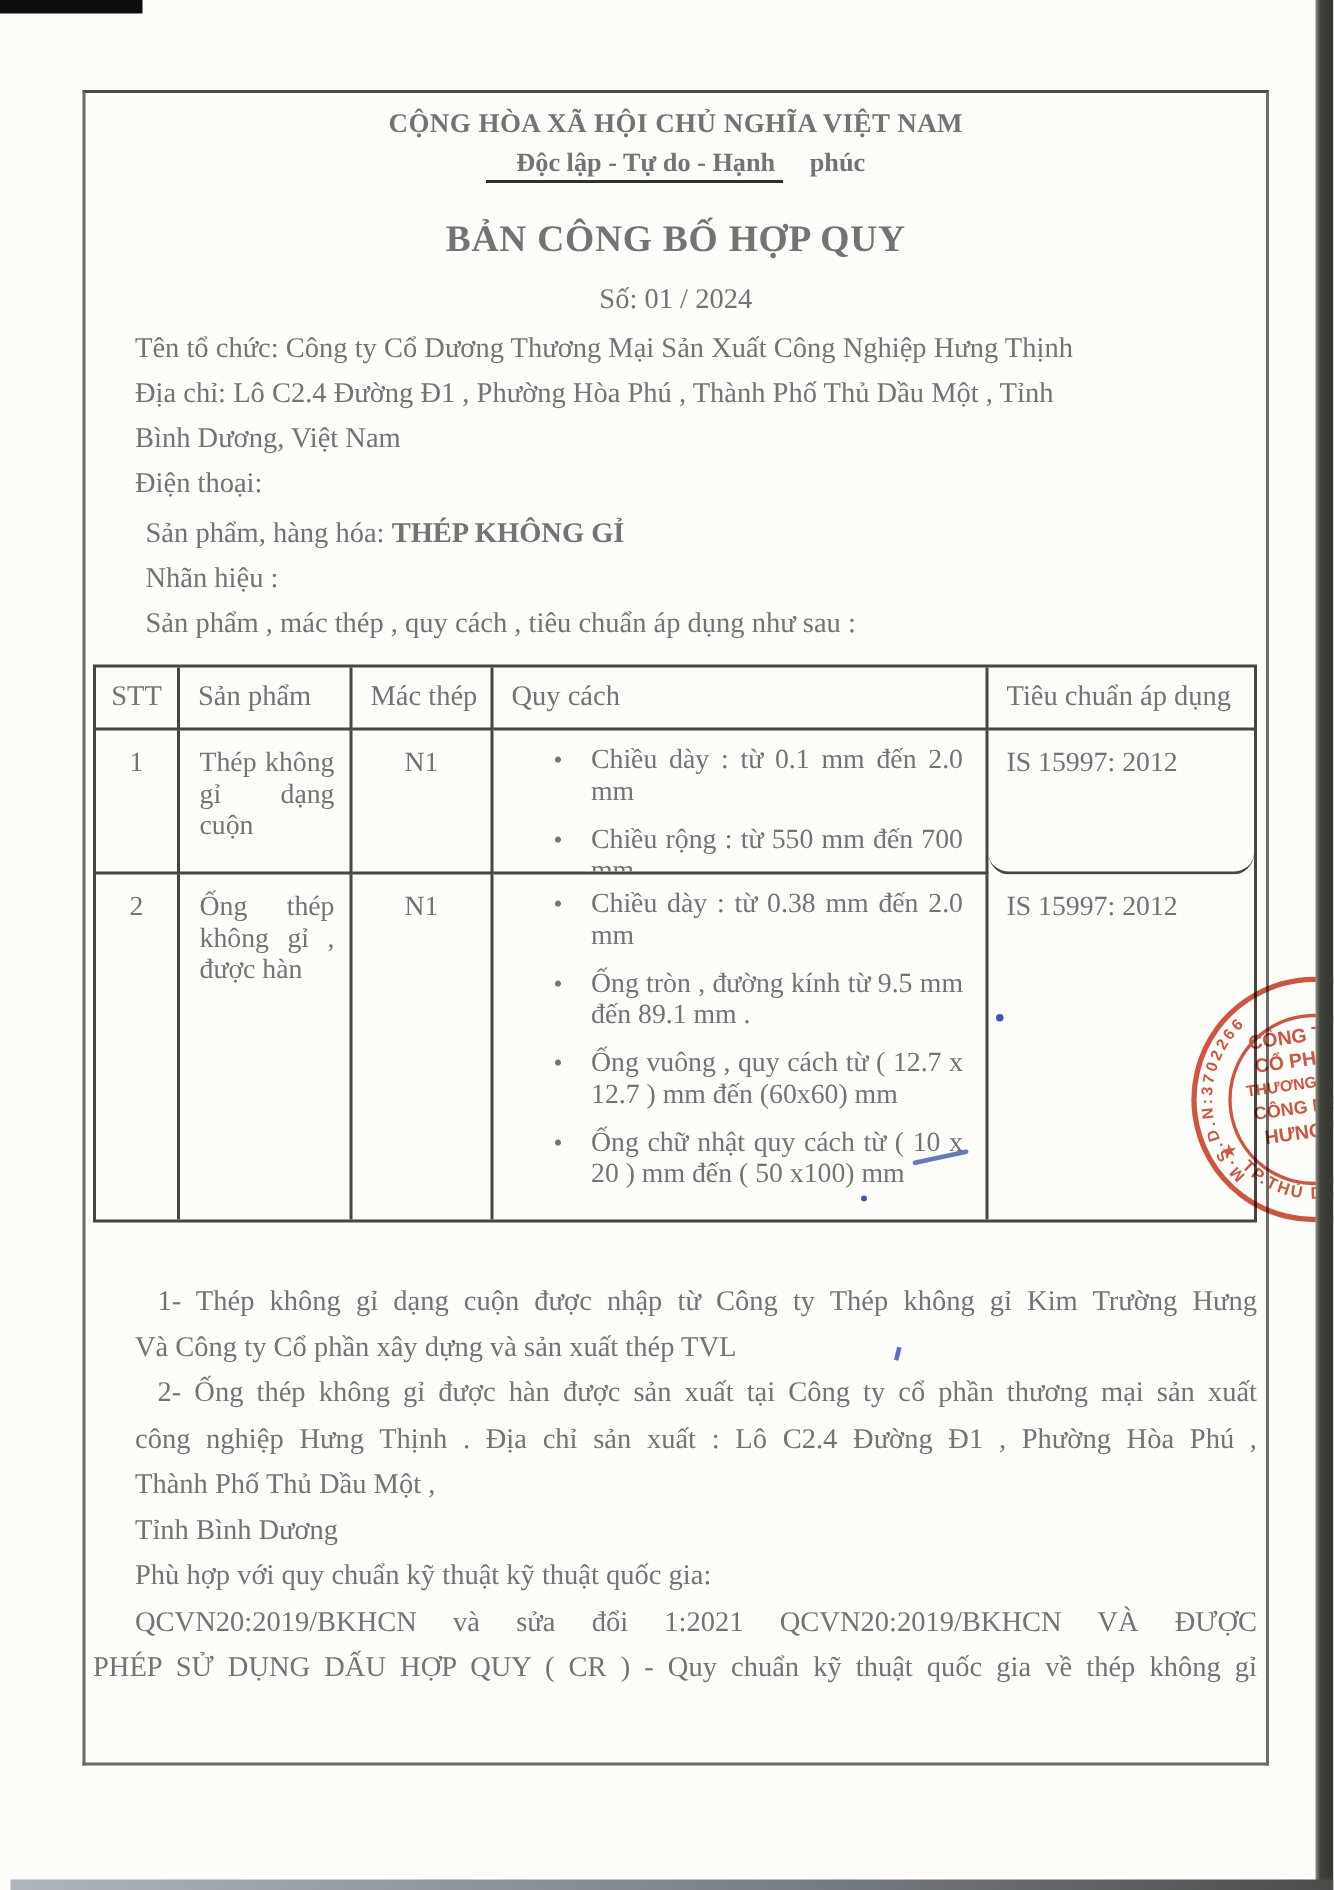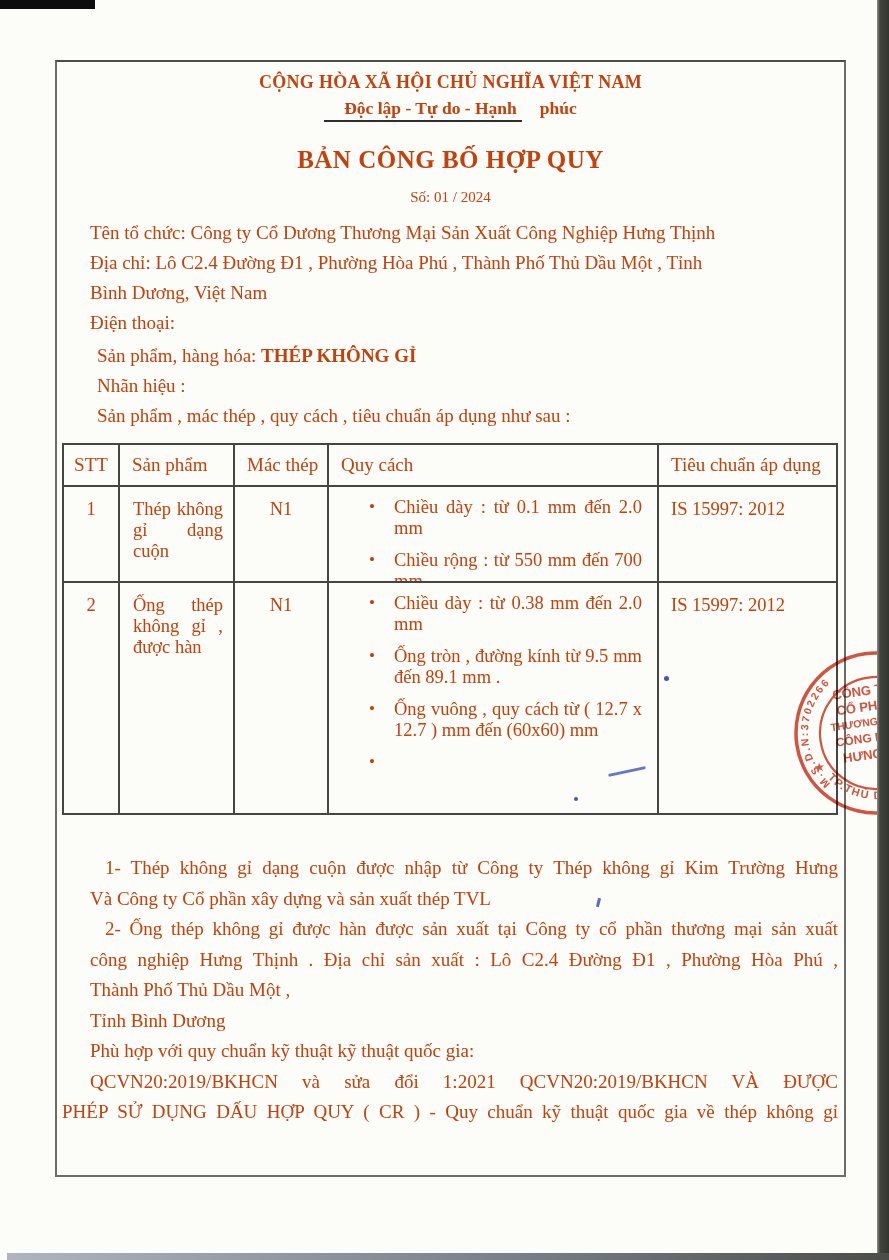--- a/index.html
+++ b/index.html
@@ -1,36 +1,36 @@
 <!DOCTYPE html>
 <html><head>
 <meta charset="utf-8">
 <style>
   html,body{margin:0;padding:0;background:#e8e8e8;}
   .page{
     position:relative;width:889px;height:1260px;margin:0 auto;
     background:#fcfcf8;overflow:hidden;
-    font-family:"Liberation Serif",serif;color:#c2410c;
+    font-family:"Liberation Serif",serif;color:#737373;
   }
   
   .bar-tl{position:absolute;left:0;top:0;width:95px;height:9px;background:#0d0d0d;z-index:9;}
   .bar-right{position:absolute;right:0;top:0;width:12px;height:1260px;
     background:linear-gradient(to right,#8f9088 0,#41443c 3px,#33362e 100%);z-index:9;}
   .bar-bottom{position:absolute;left:7px;top:1253px;width:882px;height:7px;
     background:linear-gradient(to right,#b0b4bc,#787d85 60%,#4a4d49);z-index:9;}
   .doc-border{position:absolute;left:55px;top:60px;width:791px;height:1117px;
     box-sizing:border-box;border:2px solid #6b6b68;border-top-color:#4c4c49;}
 
   .cline{position:absolute;left:55px;width:791px;text-align:center;}
   .nat{top:72px;font-size:18px;font-weight:bold;letter-spacing:.3px;}
   .motto{top:98px;font-size:17.5px;font-weight:bold;}
   .motto .u{border-bottom:2px solid #2e2e2e;padding:0 5px 2px 20px;}
   .motto .tail{margin-left:18px;}
   .doctitle{top:146px;font-size:25px;font-weight:bold;letter-spacing:.5px;}
-  .docnum{top:189px;font-size:15px;}
+  .docnum{top:189px;font-size:19px;}
 
   .pline{position:absolute;left:90px;width:750px;font-size:19px;}
   .l-org{top:222px;}
   .l-addr1{top:252px;}
   .l-addr2{top:282px;}
   .l-phone{top:312px;}
   .l-product{top:345px;left:97px;}
   .l-brand{top:375px;left:97px;}
   .l-intro{top:405px;left:97px;}
   .bold{font-weight:bold;}
@@ -42,21 +42,21 @@
     border:2px solid #454542;font-size:18.5px;z-index:2;}
   .tbl>div{box-sizing:border-box;border-right:2px solid #454542;border-bottom:2px solid #454542;overflow:hidden;}
   .tbl>div:nth-child(5n){border-right:none;}
   .tbl>div:nth-child(n+11){border-bottom:none;}
   .th{font-size:19px;padding:9px 0 0 12px;}
   .th.c{text-align:center;padding-left:0;}
   .td{padding-top:12px;}
   .td.c{text-align:center;}
   .td.sp{padding:12px 10px 0 13px;text-align:justify;}
   .td.qc{padding:10px 0 0 0;}
-  .td.tc{padding:12px 6px 0 12px;}
+  .td.tc{padding:12px 6px 0 12px;border-radius:14px;}
   .qi{display:flex;margin-bottom:11px;}
   .qi .b{width:25px;margin-left:40px;font-size:17px;flex:none;}
   .qi .t{flex:1;text-align:justify;padding-right:15px;}
 
   
   .notes{position:absolute;left:62px;top:853px;width:776px;font-size:19px;z-index:2;}
   .notes div{line-height:30.5px;}
   .ml28{margin-left:28px;}
   .ml43{margin-left:43px;}
   .ml58{margin-left:28px;}
@@ -129,20 +129,21 @@
       <div class="qi">
           <span class="b">•</span>
           <span class="t">Ống tròn , đường kính từ 9.5 mm đến 89.1 mm .</span>
         </div>
       <div class="qi">
           <span class="b">•</span>
           <span class="t">Ống vuông , quy cách từ ( 12.7 x 12.7 ) mm đến (60x60) mm</span>
         </div>
       <div class="qi">
           <span class="b">•</span>
+          <span class="t">Ống chữ nhật quy cách từ ( 10 x 20 ) mm đến ( 50 x100) mm</span>
         </div>
     </div>
     <div class="td tc">IS 15997: 2012</div>
   </div>
 
   <div class="notes">
     <div class="ml43 jl">1- Thép không gỉ dạng cuộn được nhập từ Công ty Thép không gỉ Kim Trường Hưng</div>
     <div class="ml28">Và Công ty Cổ phần xây dựng và sản xuất thép TVL</div>
     <div class="ml43 jl">2- Ống thép không gỉ được hàn được sản xuất tại Công ty cổ phần thương mại sản xuất</div>
     <div class="ml58 jl">công nghiệp Hưng Thịnh . Địa chỉ sản xuất : Lô C2.4 Đường Đ1 , Phường Hòa Phú ,</div>

